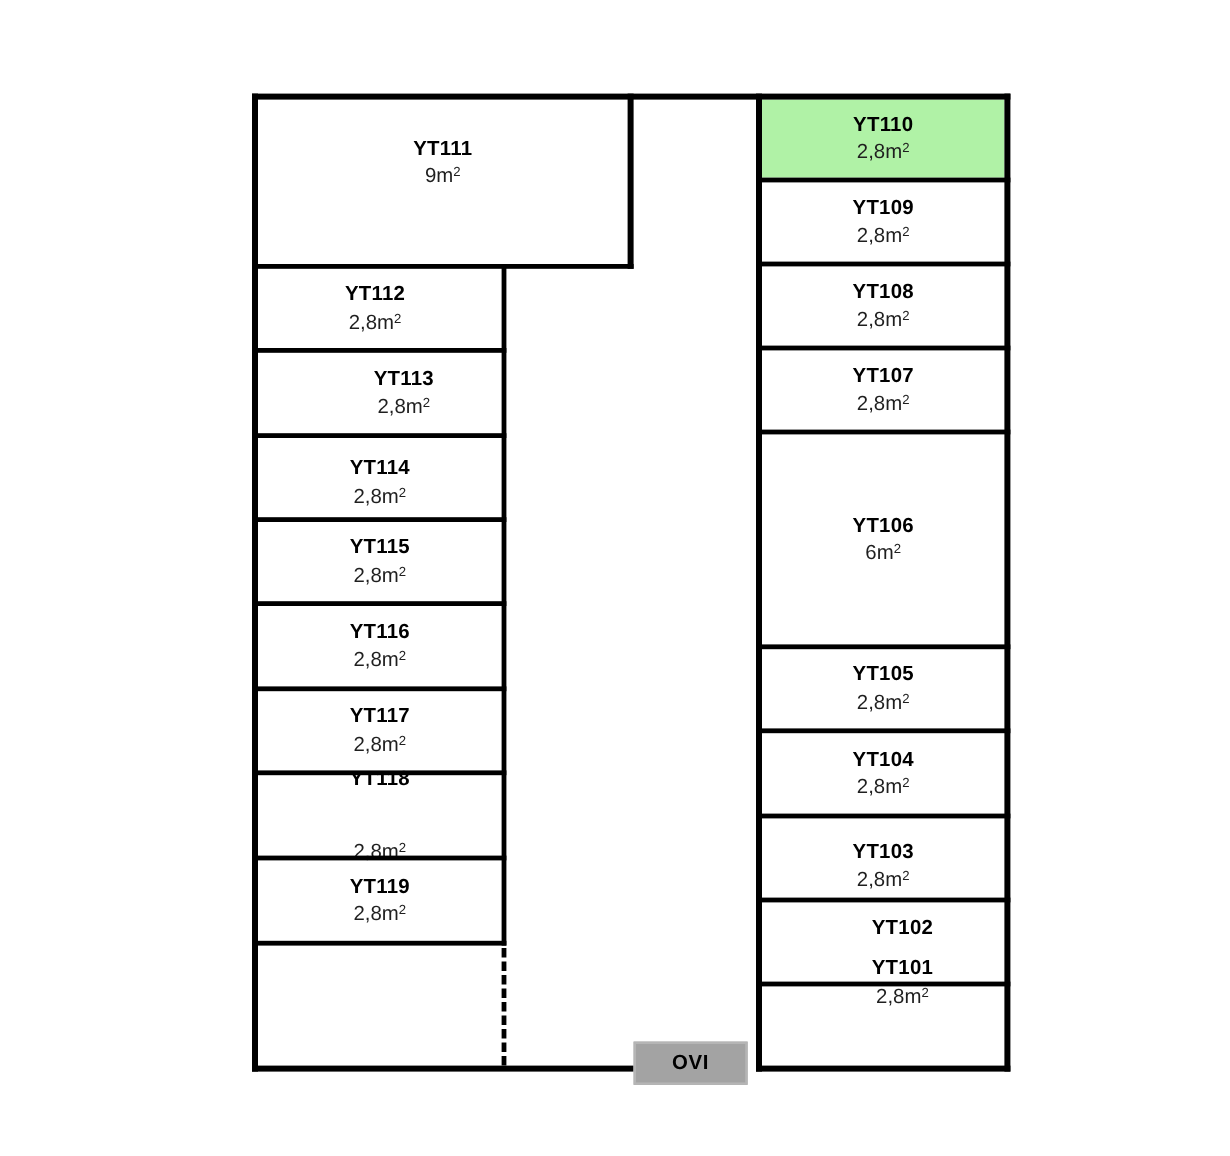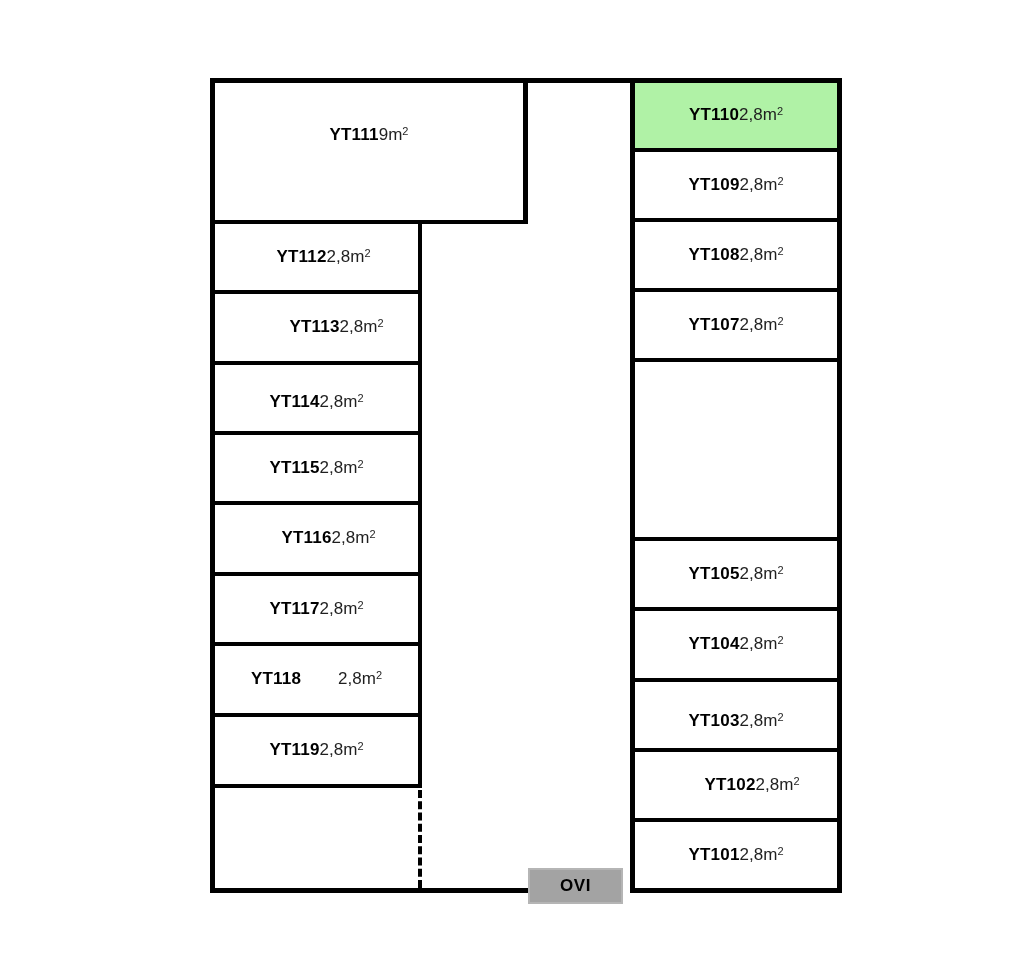--- a/index.html
+++ b/index.html
@@ -45,21 +45,21 @@
     left: 208px; top: 712px;
     width: 0; height: 98px;
     border-left: 4px dashed #000000;
     background: transparent;
     z-index: 2;
   }
   
   .rm {
     position: absolute;
     display: flex;
-    flex-direction: row;
+    flex-direction: column;
     align-items: center;
     justify-content: center;
     text-align: center;
     z-index: 1;
     background: #ffffff;
   }
   .room-id {
     font-size: 17px;
     font-weight: bold;
     color: #000000;
@@ -71,39 +71,39 @@
     font-weight: normal;
     color: #1f1f1f;
     line-height: 1.35;
   }
   .room-area sup {
     font-size: 11px;
     line-height: 0;
     vertical-align: 5px;
   }
   .p-yt111 { left: 5px; top: 5px;   width: 308px; height: 137px; padding-bottom: 32px; box-sizing: border-box; }
-  .p-yt112 { left: 12px; top: 146px; width: 203px; height: 66px; justify-content: center; }
+  .p-yt112 { left: 1px; top: 146px; width: 203px; height: 66px; justify-content: center; }
   .p-yt113 { left: 5px; top: 216px; width: 203px; height: 67px; padding-left: 20px; }
   .p-yt114 { left: 5px; top: 287px; width: 203px; height: 74px; }
   .p-yt115 { left: 5px; top: 357px; width: 203px; height: 66px; }
-  .p-yt116 { left: 5px; top: 427px; width: 203px; height: 67px; margin-left: 12px; }
+  .p-yt116 { left: 5px; top: 427px; width: 203px; height: 67px; }
   .p-yt117 { left: 5px; top: 498px; width: 203px; height: 66px; }
   .p-yt118 { left: 5px; top: 568px; width: 203px; height: 67px; gap: 37px; }
   .p-yt119 { left: 5px; top: 639px; width: 203px; height: 67px; }
   .p-empty { left: 5px; top: 710px; width: 203px; height: 100px; }
   .p-yt110 { left: 425px; top: 5px;   width: 202px; height: 65px; }
   .p-yt109 { left: 425px; top: 74px;  width: 202px; height: 66px; }
   .p-yt108 { left: 425px; top: 144px; width: 202px; height: 66px; }
   .p-yt107 { left: 425px; top: 214px; width: 202px; height: 66px; }
   .p-yt106 { left: 425px; top: 284px; width: 202px; height: 175px; }
   .p-yt105 { left: 425px; top: 463px; width: 202px; height: 66px; }
   .p-yt104 { left: 425px; top: 533px; width: 202px; height: 67px; }
   .p-yt103 { left: 425px; top: 604px; width: 202px; height: 79px; }
   .p-yt102 { left: 425px; top: 674px; width: 202px; height: 66px; padding-left: 16px; }
-  .p-yt101 { left: 425px; top: 744px; width: 202px; height: 66px; }
+  .p-yt101 { left: 425px; top: 708px; width: 202px; height: 66px; padding-left: 16px; }
   
   .door-box {
     position: absolute;
     left: 318px; top: 790px;
     width: 95px; height: 36px;
     background: #a3a3a3;
     border: 2px solid #b5b5b5;
     box-sizing: border-box;
     display: flex;
     align-items: center;
@@ -196,20 +196,24 @@
       <div class="room-area"><span>2,8</span><span>m</span><sup>2</sup></div>
     </div>
     <div class="rm p-yt108">
       <div class="room-id">YT108</div>
       <div class="room-area"><span>2,8</span><span>m</span><sup>2</sup></div>
     </div>
     <div class="rm p-yt107">
       <div class="room-id">YT107</div>
       <div class="room-area"><span>2,8</span><span>m</span><sup>2</sup></div>
     </div>
+    <div class="rm p-yt106">
+      <div class="room-id">YT106</div>
+      <div class="room-area"><span>6</span><span>m</span><sup>2</sup></div>
+    </div>
     <div class="rm p-yt105">
       <div class="room-id">YT105</div>
       <div class="room-area"><span>2,8</span><span>m</span><sup>2</sup></div>
     </div>
     <div class="rm p-yt104">
       <div class="room-id">YT104</div>
       <div class="room-area"><span>2,8</span><span>m</span><sup>2</sup></div>
     </div>
     <div class="rm p-yt103">
       <div class="room-id">YT103</div>

